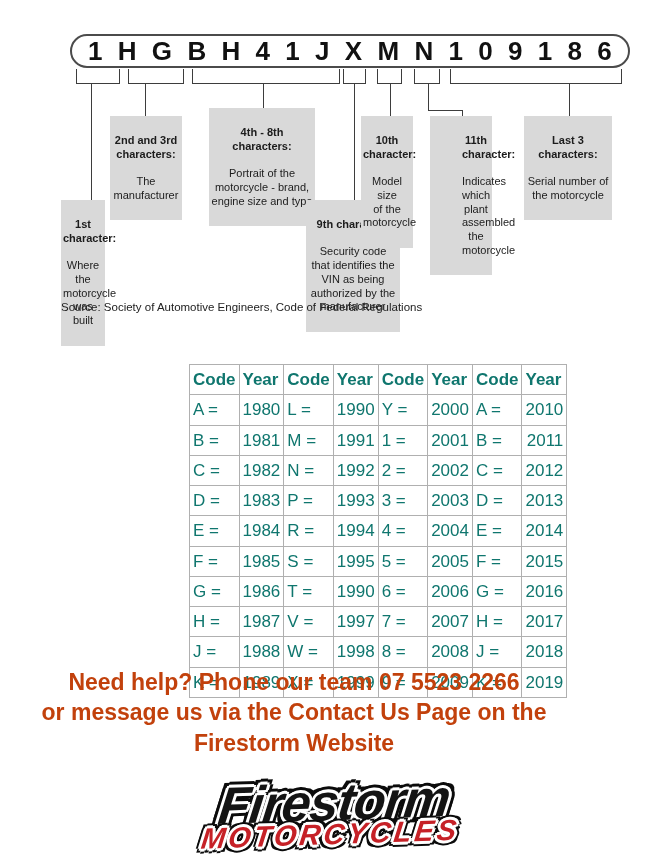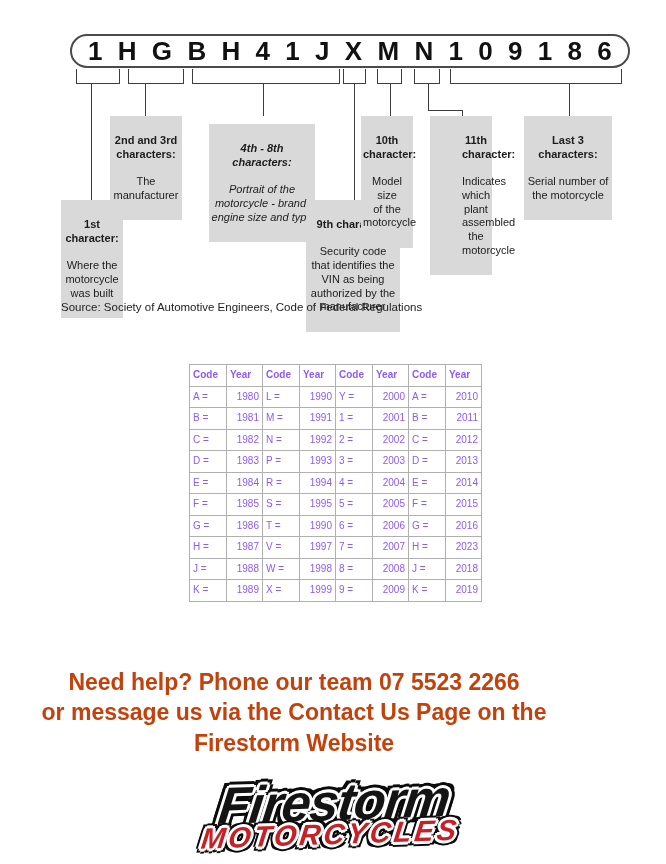--- a/index.html
+++ b/index.html
@@ -29,35 +29,35 @@
   .d5{left:390px;top:84px;height:32px;} .d6a{left:428px;top:84px;height:27px;}
   .d6b{left:428px;top:110px;width:35px;} .d6c{left:462px;top:110px;height:6px;}
   .d7{left:569px;top:84px;height:32px;}
 
   
   .callout{
     position:absolute;background:#d9d9d9;padding:4px 2px;box-sizing:border-box;
     text-align:center;font-size:11px;line-height:1.25;white-space:pre-line;color:#1c1c1c;
   }
   .co-title{font-weight:bold;}
-  .co-c1{left:61px;top:200px;width:62px;}
+  .co-c1{left:61px;top:200px;width:44px;}
   .co-c23{left:110px;top:116px;width:72px;}
-  .co-c48{left:209px;top:124px;width:106px;font-style:italic;}
+  .co-c48{left:209px;top:108px;width:106px;}
   .co-c9{left:306px;top:200px;width:94px;}
   .co-c10{left:361px;top:116px;width:52px;}
   .co-c11{left:430px;top:116px;width:62px;padding-left:32px;}
   .co-last6{left:524px;top:116px;width:88px;}
 
   
   .source{position:absolute;left:61px;top:301px;font-size:11.5px;color:#222;}
 
   
   table.codes{
     position:absolute;left:189px;top:364px;border-collapse:collapse;
-    font-size:10px;color:#8b5cf6;background:#fff;
+    font-size:17px;color:#0f766e;background:#fff;
   }
   table.codes th,table.codes td{
     border:1px solid #b0b0b0;padding:4px 3px;line-height:1.25;
   }
   table.codes th{font-weight:bold;text-align:left;}
   td.cell-code{text-align:left;min-width:30px;}
   td.cell-year{text-align:right;min-width:29px;}
 
   
   .help{
@@ -268,21 +268,21 @@
           <td class="cell-year">2016</td>
         </tr>
         <tr>
           <td class="cell-code">H =</td>
           <td class="cell-year">1987</td>
           <td class="cell-code">V =</td>
           <td class="cell-year">1997</td>
           <td class="cell-code">7 =</td>
           <td class="cell-year">2007</td>
           <td class="cell-code">H =</td>
-          <td class="cell-year">2023</td>
+          <td class="cell-year">2017</td>
         </tr>
         <tr>
           <td class="cell-code">J =</td>
           <td class="cell-year">1988</td>
           <td class="cell-code">W =</td>
           <td class="cell-year">1998</td>
           <td class="cell-code">8 =</td>
           <td class="cell-year">2008</td>
           <td class="cell-code">J =</td>
           <td class="cell-year">2018</td>

